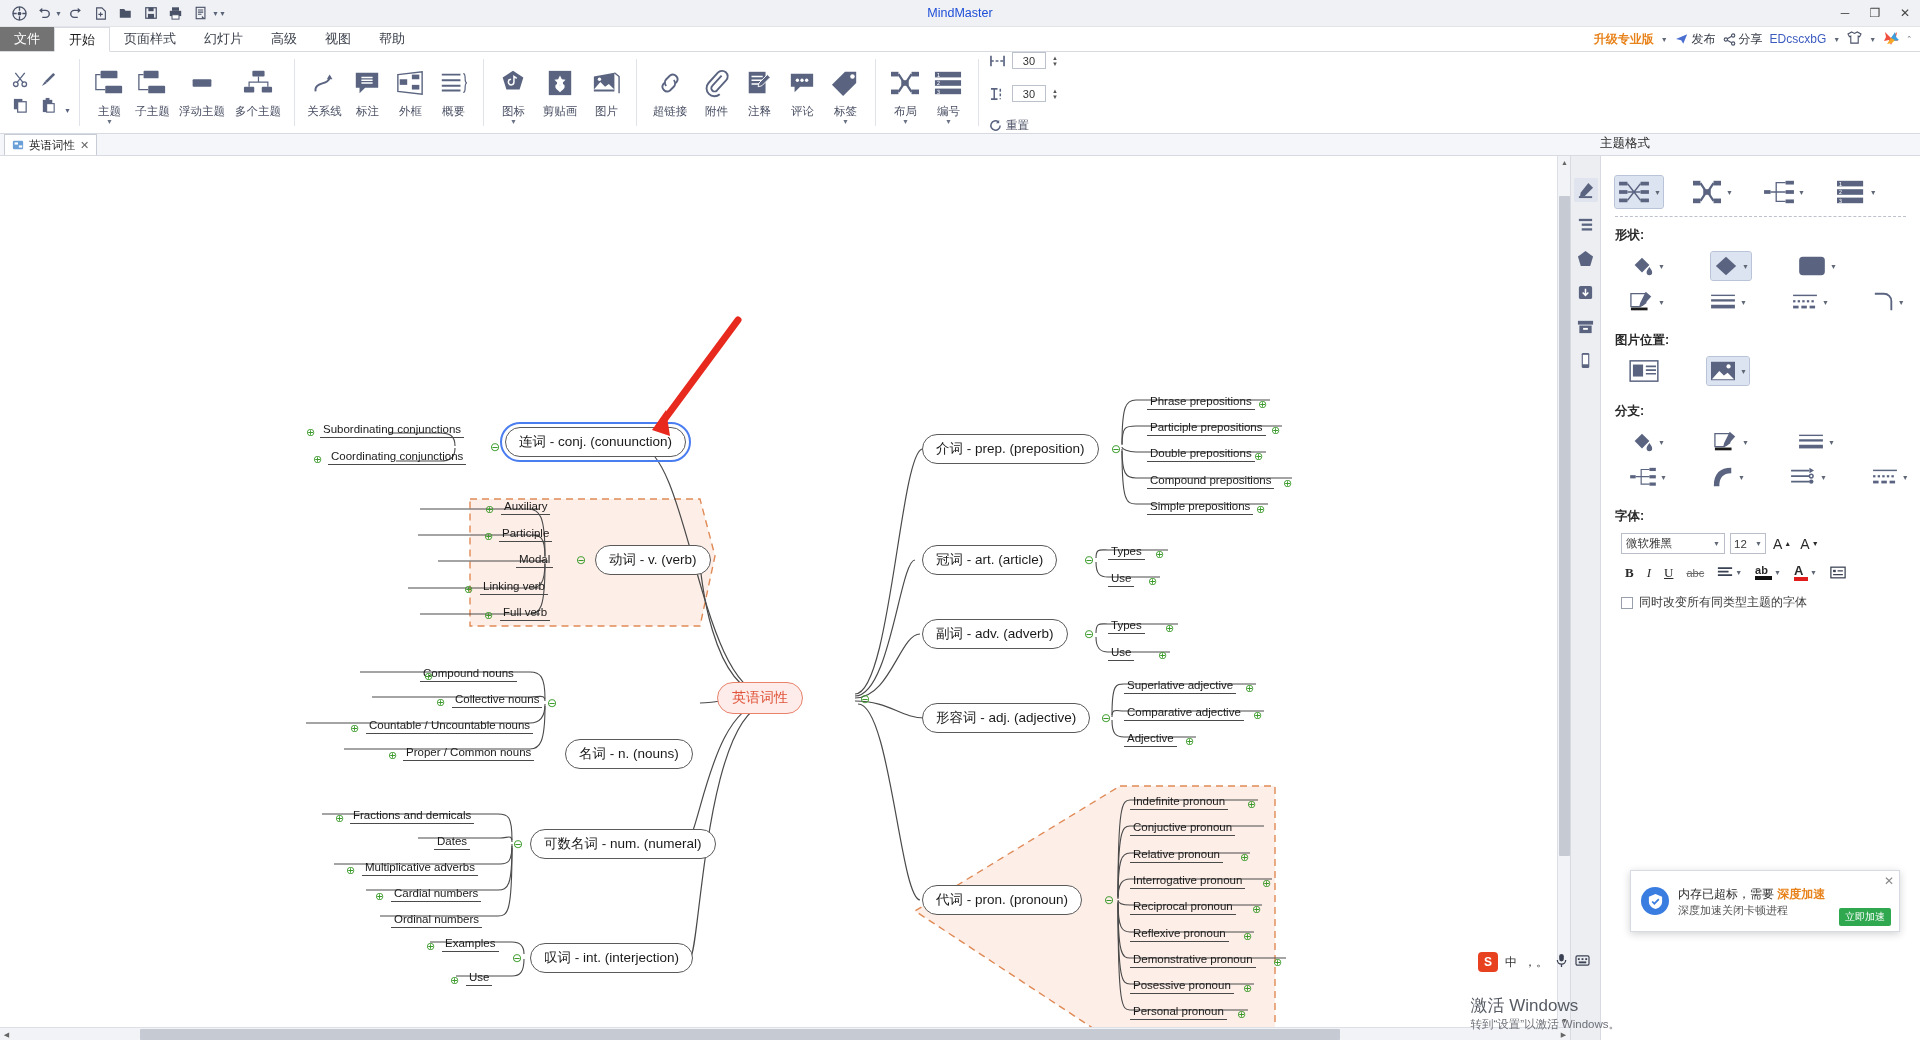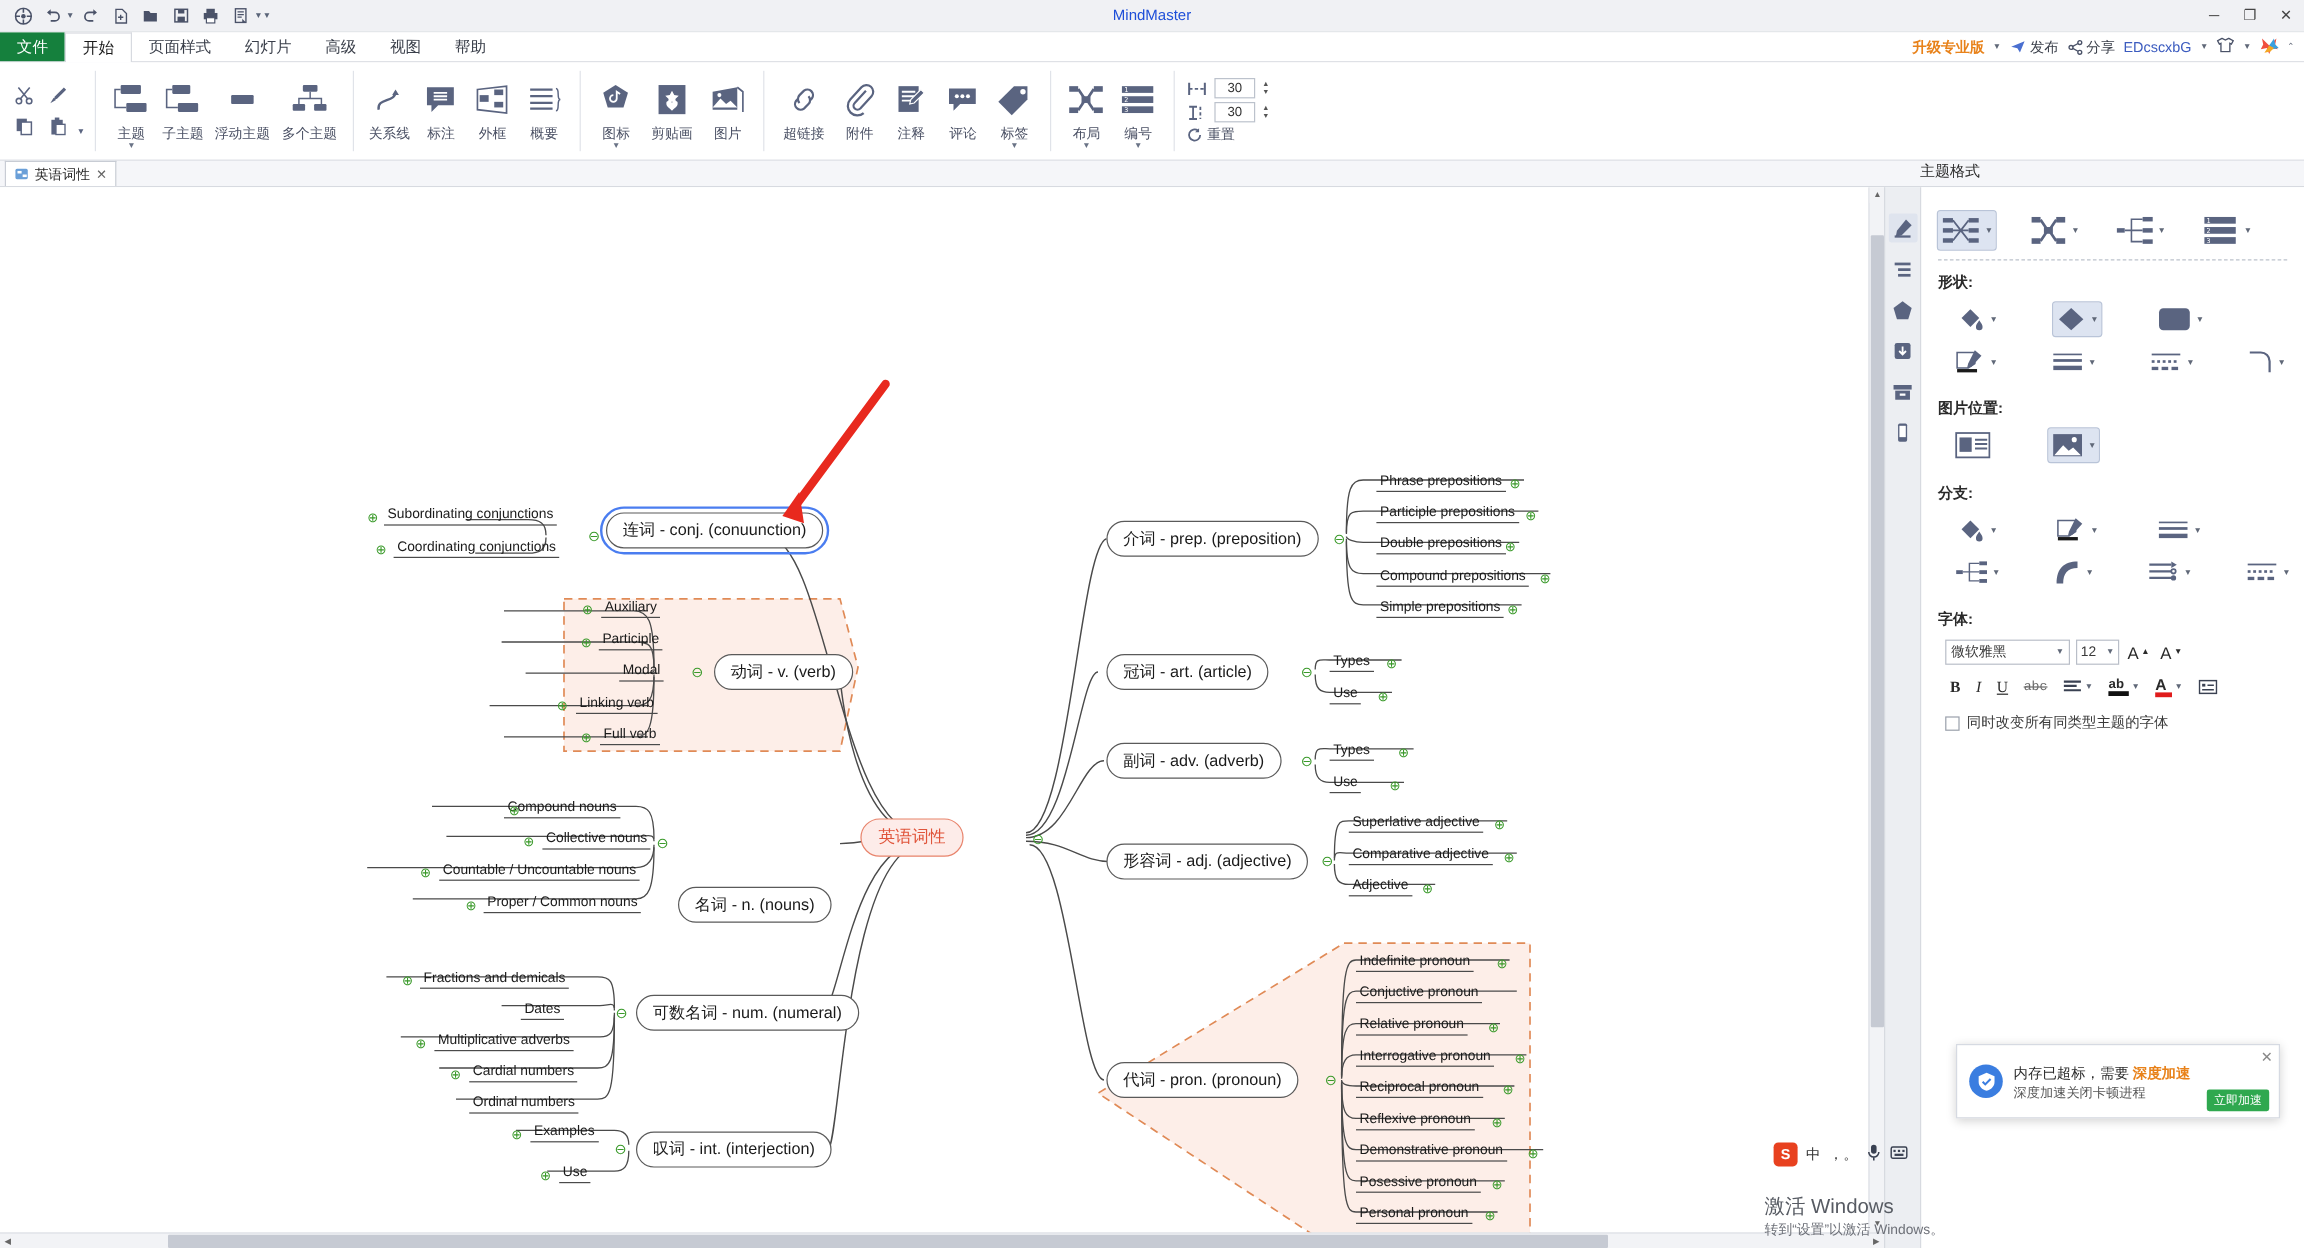--- a/index.html
+++ b/index.html
@@ -18,21 +18,21 @@
   .apptitle { position:absolute; left:0; right:0; text-align:center; font-size:12.5px; color:#1d4ed8;
               pointer-events:none; }
   .winbtns { margin-left:auto; display:flex; }
   .winbtns div { width:30px; height:27px; display:flex; align-items:center; justify-content:center;
                  font-size:12px; color:#444; cursor:pointer; }
 
   
   .menubar { height:25px; background:#fff; display:flex; align-items:stretch;
              border-bottom:1px solid #d7dae0; position:relative; }
   .mtab { padding:0 14px; display:flex; align-items:center; font-size:13px; color:#3a3f4a; cursor:pointer; }
-  .mtab.file { background:#15803d; color:#fff; font-weight:normal; }
+  .mtab.file { background:#737373; color:#fff; font-weight:normal; }
   .mtab.active { background:#fff; border:1px solid #d7dae0; border-bottom:1px solid #fff;
                  margin-bottom:-1px; color:#1a1a1a; }
   .menu-right { margin-left:auto; display:flex; align-items:center; gap:7px; padding-right:8px; font-size:12px; }
   .mr-upgrade { color:#e8821a; font-weight:bold; cursor:pointer; }
   .mr-item { display:flex; align-items:center; gap:3px; color:#3a3f4a; cursor:pointer; }
   .mr-user { color:#3b5bbf; cursor:pointer; }
   .tcaret { font-size:7px; color:#606878; }
 
   
   .ribbon { height:82px; background:#fff; border-bottom:1px solid #d7dae0;
@@ -43,21 +43,21 @@
           justify-content:flex-start; padding-top:6px; cursor:pointer; border-radius:2px; }
   .rbtn .ic { height:42px; display:flex; align-items:center; justify-content:center; color:#5a6480; }
   .rbtn .lb { font-size:11.5px; color:#4a5064; margin-top:0; white-space:nowrap; }
   .rbtn .dd { font-size:7px; color:#6a7386; line-height:6px; }
   .rbtn.w56 { width:56px; }
   .rbtn.w50 { width:50px; }
   .clipgrp { display:flex; flex-direction:column; justify-content:center; gap:2px; padding:0 6px; }
   .cliprow { display:flex; gap:4px; }
   .clipbtn { width:24px; height:24px; display:flex; align-items:center; justify-content:center;
              color:#5a6480; cursor:pointer; border-radius:2px; }
-  .spingrp { display:flex; flex-direction:column; justify-content:center; gap:3px; padding:0 8px; }
+  .spingrp { display:flex; flex-direction:column; justify-content:space-between; gap:3px; padding:0 8px; }
   .spinrow { display:flex; align-items:center; gap:6px; }
   .spinbox { width:34px; height:17px; border:1px solid #bcc2cc; background:#fff; font-size:11px;
              display:flex; align-items:center; justify-content:center; color:#333; }
   .spinar { display:flex; flex-direction:column; font-size:6px; color:#555; line-height:6px;
             cursor:pointer; }
   .resetrow { display:flex; align-items:center; gap:4px; font-size:11.5px; color:#4a5064; cursor:pointer; }
 
   
   .doctabbar { height:22px; background:#f5f6f9; border-bottom:1px solid #d7dae0; display:flex;
                align-items:flex-end; position:relative; }
@@ -1051,21 +1051,21 @@
       <span class="fbtn" style="font-size:14px;">
         <span>A</span>
           <sup style="font-size:7px;">▼</sup>
       </span>
     </div>
 
     <div class="fmtrow">
       <span class="fbtn" style="font-weight:bold;font-family:'Liberation Serif',serif;">B</span>
       <span class="fbtn" style="font-style:italic;font-family:'Liberation Serif',serif;">I</span>
       <span class="fbtn" style="text-decoration:underline;font-family:'Liberation Serif',serif;">U</span>
-      <span class="fbtn" style="text-decoration:line-through;font-size:11px;color:#6a6a6a;font-family:Liberation Mono, monospace;">abc</span>
+      <span class="fbtn" style="text-decoration:line-through;font-size:11px;color:#6a6a6a;">abc</span>
       <span class="fbtn">
         <svg width="16" height="13" viewBox="0 0 18 14">
             <path d="M1 2h16M1 6h12M1 10h16" stroke="#3a4152" stroke-width="2"></path>
           </svg>
         <span class="tcaret">▼</span>
       </span>
       <span class="fbtn">
         <span style="display:inline-block;">
           <span style="display:block;font-size:11px;font-weight:bold;line-height:11px;">ab</span>
           <span style="display:block;width:17px;height:4px;background:#111;"></span>

